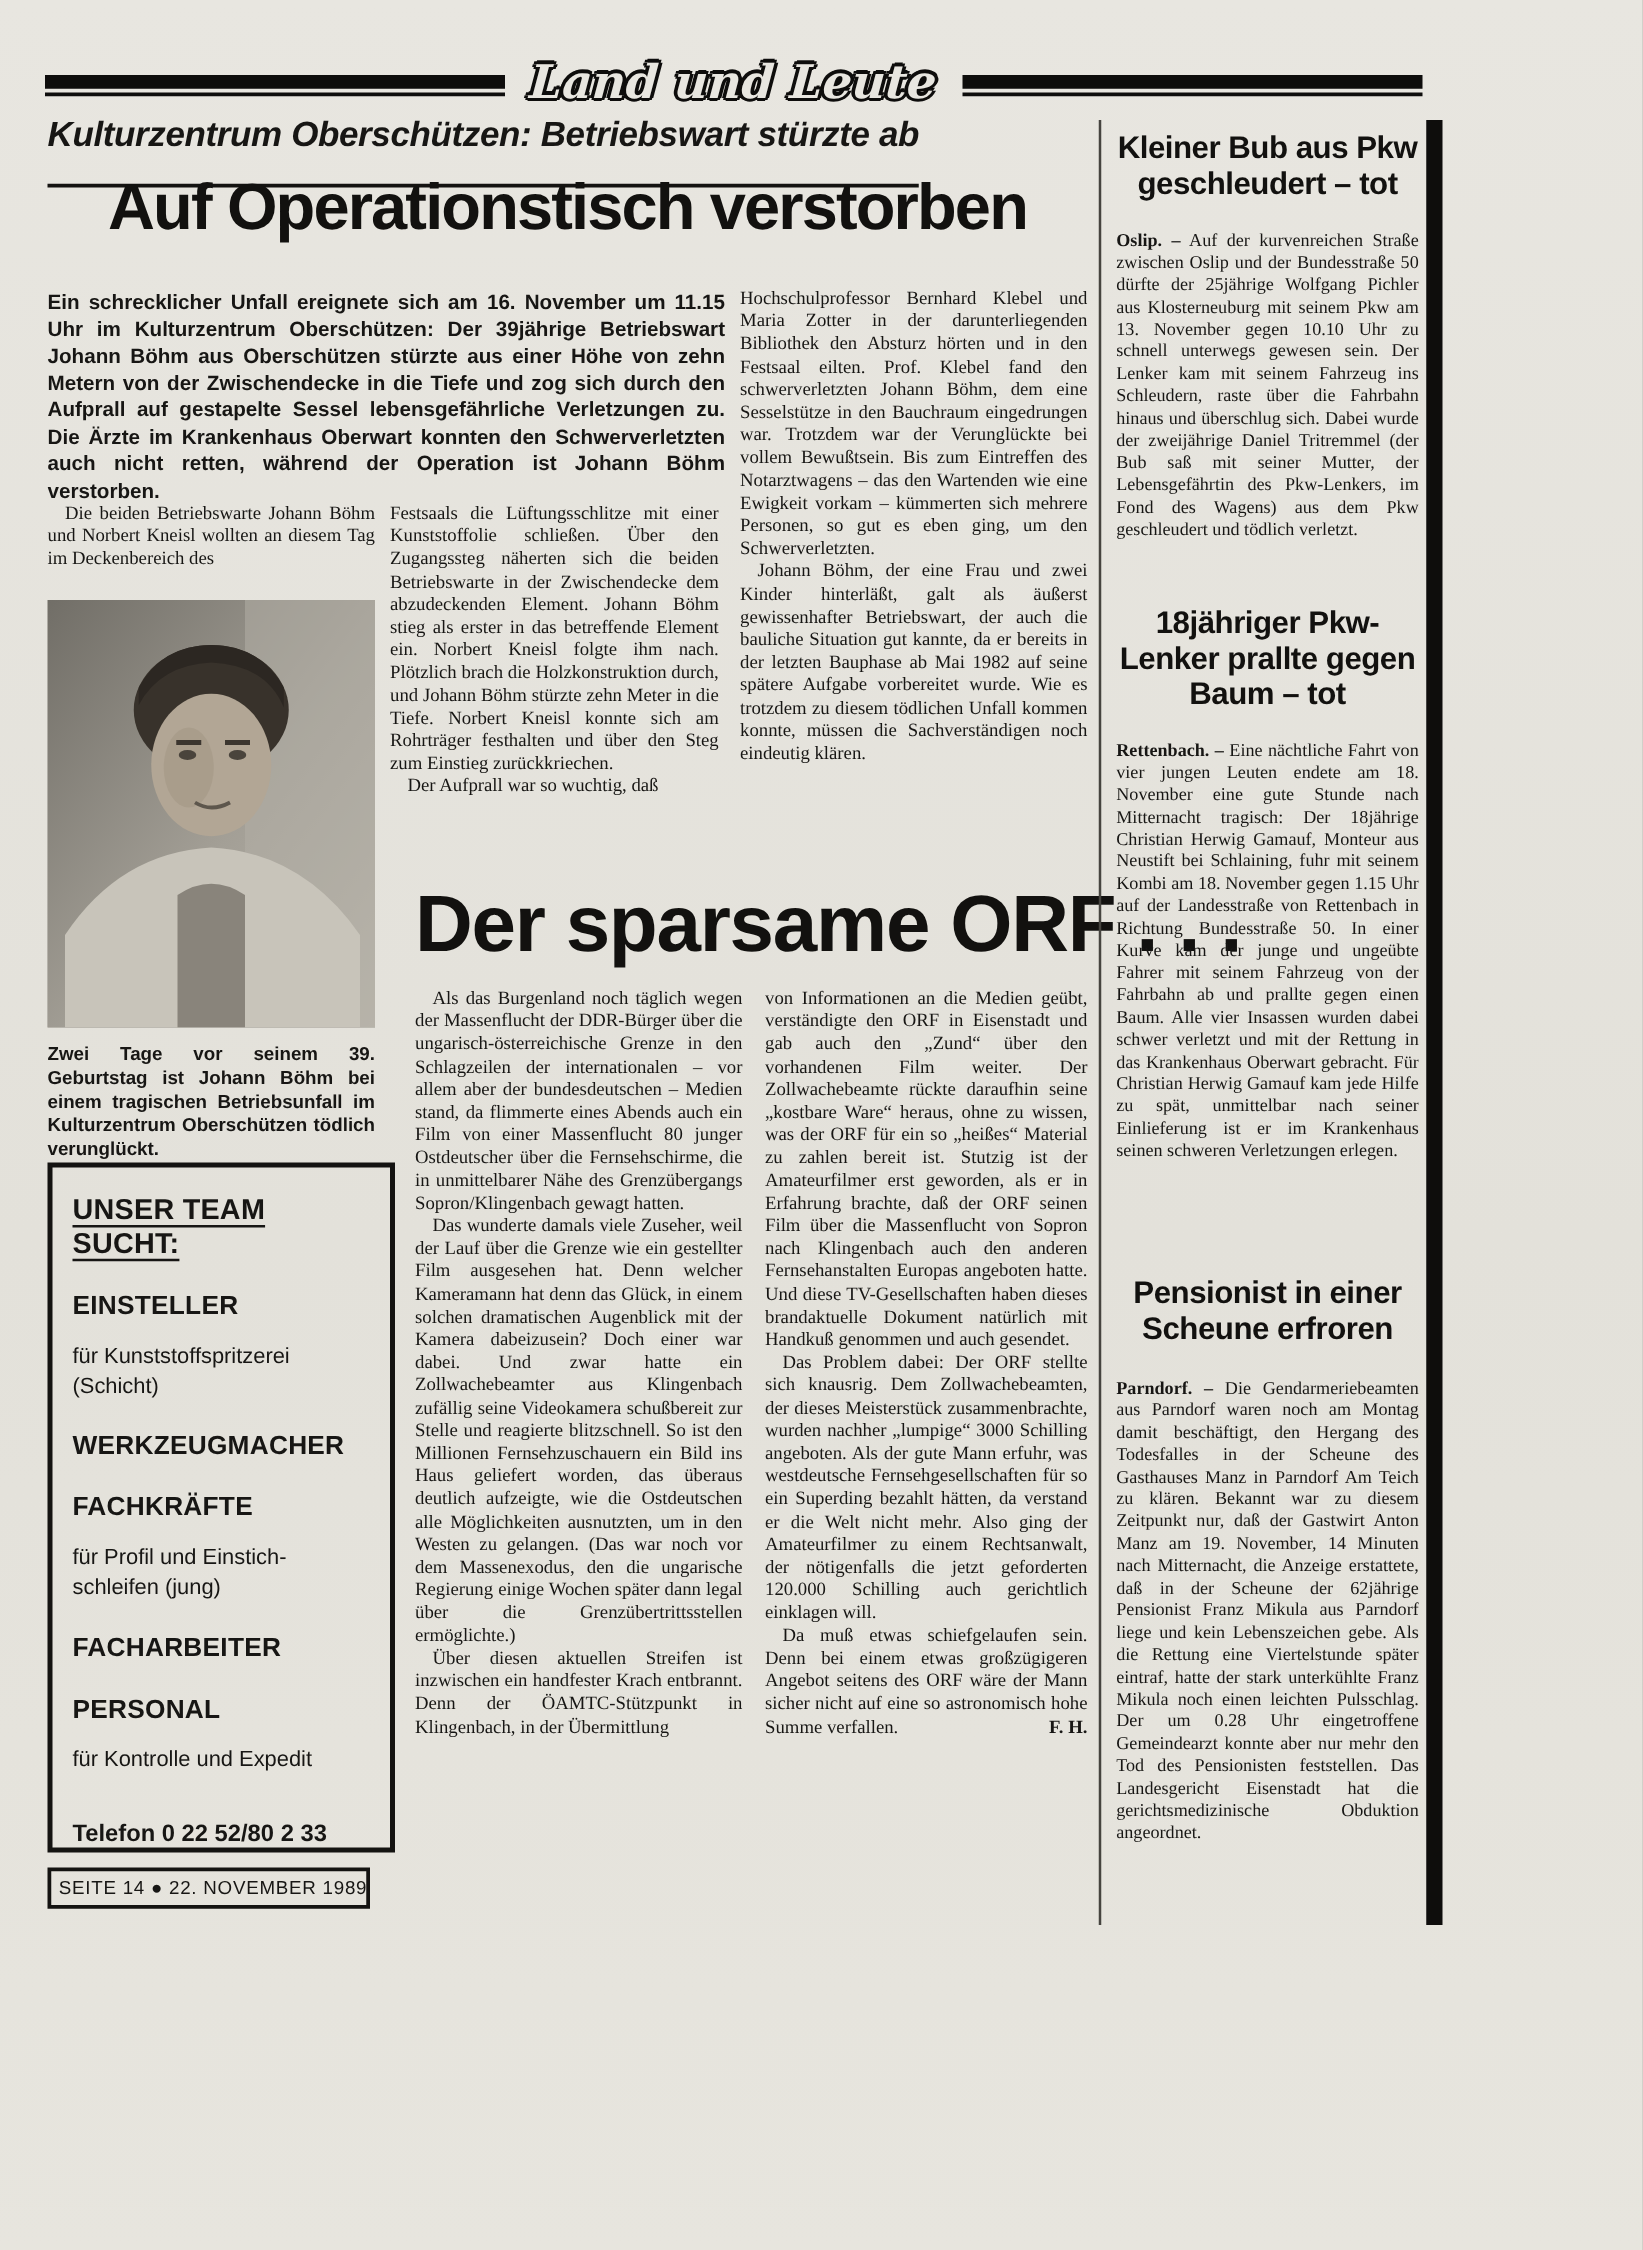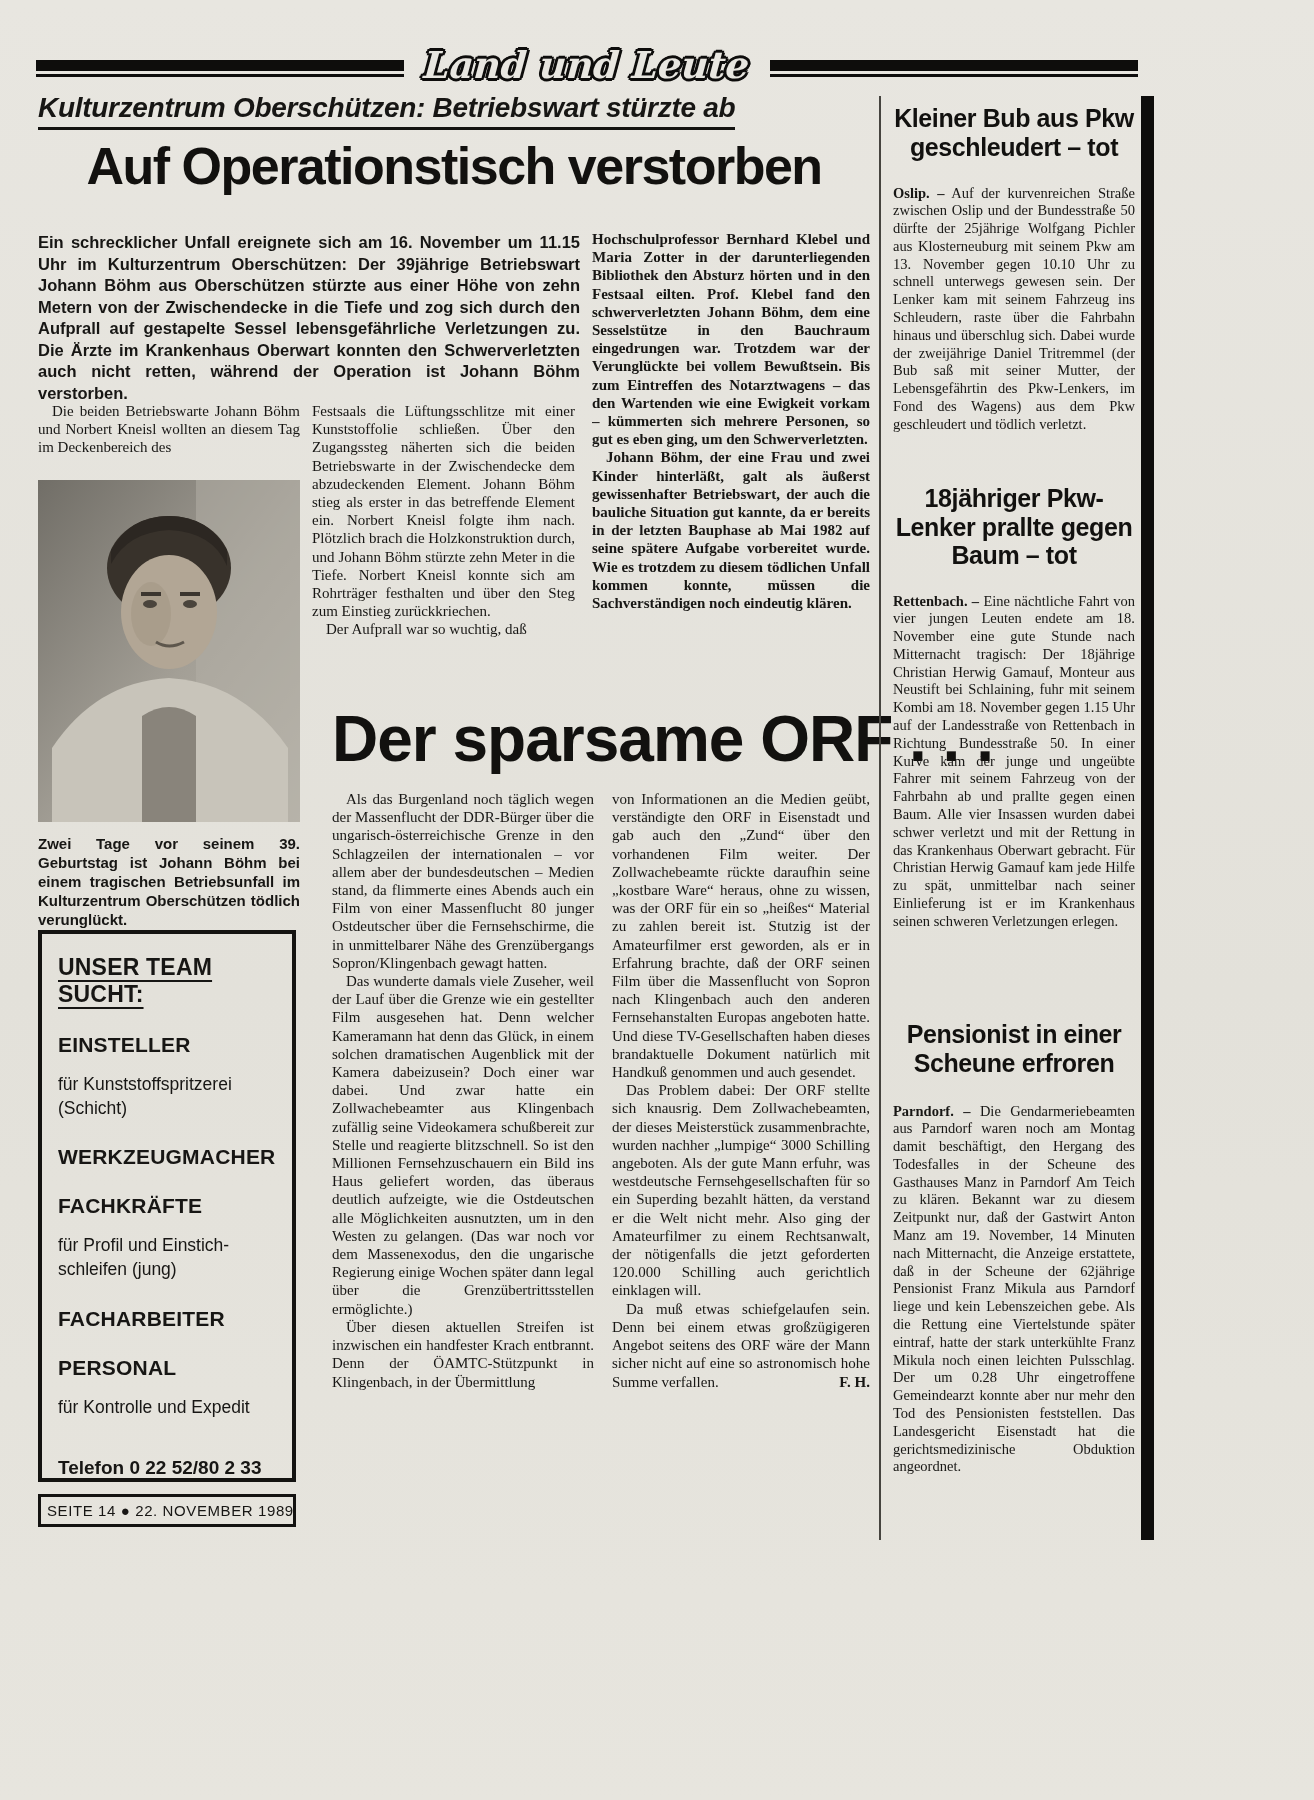--- a/index.html
+++ b/index.html
@@ -17,47 +17,47 @@
   .banner-bar::after { content:""; position:absolute; left:0; right:0; bottom:-6px; height:3px; background:#0e0d0c; }
   .banner-title {
     padding:0 20px; font-family:"DejaVu Serif", serif; font-style:italic; font-weight:bold;
     font-size:37px; color:#e8e6e0; white-space:nowrap; transform:skewX(-4deg);
     text-shadow:2px 2px 0 #0e0d0c,-2px -2px 0 #0e0d0c,2px -2px 0 #0e0d0c,-2px 2px 0 #0e0d0c,0 3px 0 #0e0d0c,3px 0 0 #0e0d0c,-3px 0 0 #0e0d0c,0 -3px 0 #0e0d0c;
   }
 
   
   .kicker {
     left:38px; top:92px; font-family:"Liberation Sans", sans-serif; font-style:italic; font-weight:bold;
-    font-size:28px; letter-spacing:-0.3px; border-bottom:3px solid #141311; padding-bottom:3px; white-space:nowrap;
+    font-size:28px; letter-spacing:-0.3px; border-bottom:3px solid #141311; padding-bottom:23px; white-space:nowrap;
   }
   .headline {
     left:36px; top:136px; width:836px; margin:0; text-align:center; font-family:"Liberation Sans", sans-serif;
     font-weight:bold; font-size:52px; letter-spacing:-1.5px; white-space:nowrap; color:#12110f;
   }
   .lead {
     left:38px; top:232px; width:542px; max-height:172px; overflow:hidden; margin:0;
     font-family:"Liberation Sans", sans-serif; font-weight:bold; font-size:16.5px; line-height:21.5px;
     text-align:justify;
   }
   .serif-body { font-size:15px; line-height:18.2px; text-align:justify; hyphens:auto; -webkit-hyphens:auto; }
   .serif-body p { margin:0; }
   .ind { text-indent:14px; }
-  .colC { left:592px; top:230px; width:278px; max-height:468px; overflow:hidden;font-weight:bold; }
+  .colC { left:592px; top:230px; width:278px; max-height:468px; overflow:hidden; }
   .colA { left:38px;  top:402px; width:262px; }
   .colB { left:312px; top:402px; width:263px; max-height:292px; overflow:hidden; }
 
   .photo { left:38px; top:480px; width:262px; height:342px; background:#9b978f; }
   .photo svg { display:block; }
   .caption {
     left:38px; top:834px; width:262px; font-family:"Liberation Sans", sans-serif;
     font-weight:bold; font-size:15px; line-height:19px; text-align:justify;
   }
 
   
-  .adbox { left:38px; top:930px; width:258px; height:552px; border:4px solid #141311; padding:20px 16px; font-family:"Liberation Sans", sans-serif; }
+  .adbox { left:38px; top:930px; width:278px; height:552px; border:4px solid #141311; padding:20px 16px; font-family:"Liberation Sans", sans-serif; }
   .ad-title { font-weight:bold; font-size:23px; letter-spacing:0.2px; text-decoration:underline; text-underline-offset:5px; }
   .ad-role { font-weight:bold; font-size:21px; margin-top:25px; letter-spacing:0.2px; }
   .ad-desc { font-size:17.5px; line-height:1.35; margin-top:16px; }
   .ad-desc:empty { display:none; }
   .ad-phone { font-weight:bold; font-size:19px; margin-top:38px; }
 
   .footer-box {
     left:38px; top:1494px; width:258px; border:3px solid #141311; padding:5px 6px;
     font-family:"Liberation Sans", sans-serif; font-size:15px; letter-spacing:0.6px; white-space:nowrap;
   }

